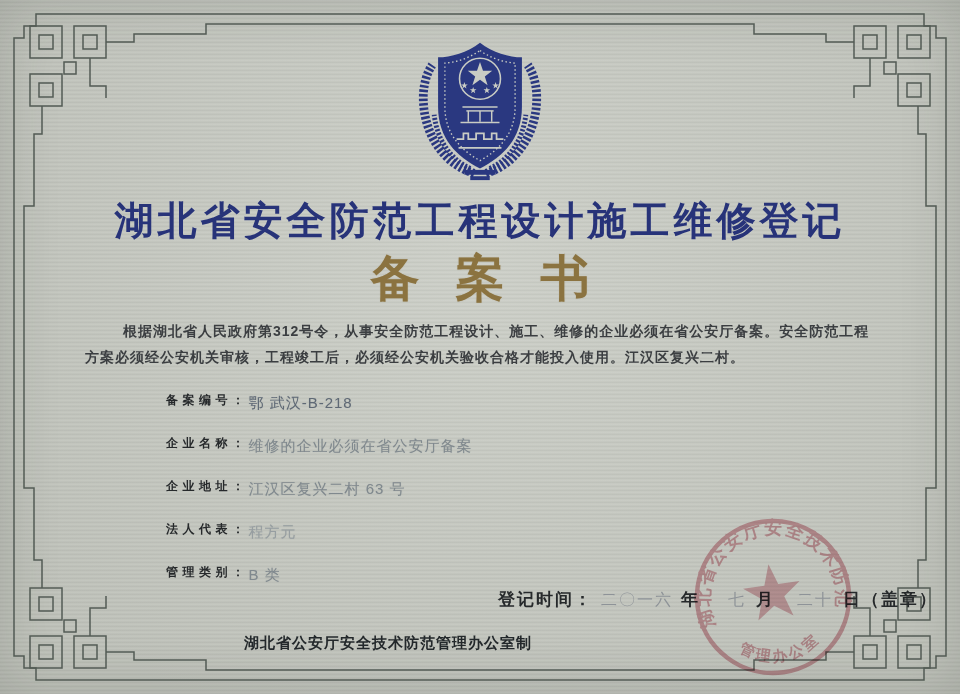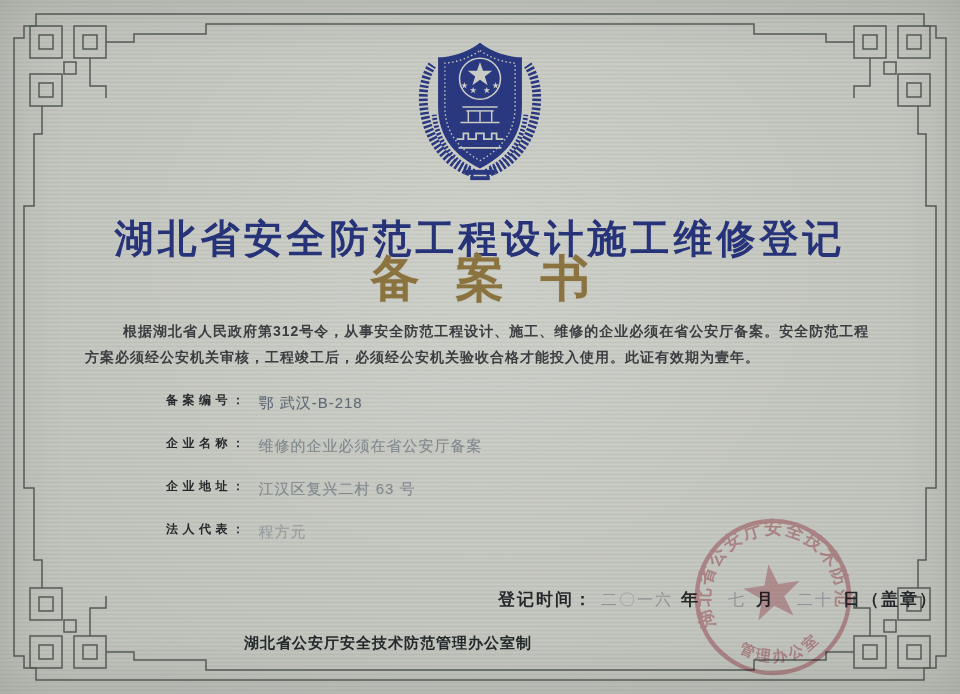--- a/index.html
+++ b/index.html
@@ -15,21 +15,21 @@
       repeating-linear-gradient(180deg, rgba(255,255,255,.05) 0 1px, rgba(0,0,0,.035) 2px 3px, rgba(0,0,0,0) 3px 4px),
       radial-gradient(ellipse at 50% 38%, rgba(255,255,255,.08), rgba(0,0,0,.05) 85%);
     box-shadow:inset 0 0 60px rgba(40,45,40,.18);
   }
   .border-svg,.emblem-svg,.seal-svg{position:absolute;pointer-events:none;}
   .border-svg{left:0;top:0;}
   .emblem-svg{left:402px;top:28px;}
   .seal-svg{left:666px;top:490px;mix-blend-mode:multiply;opacity:.82;z-index:6;}
 
   .title1{
-    position:absolute;left:0;right:0;top:212px;
+    position:absolute;left:0;right:0;top:194px;
     text-align:center;font-weight:bold;font-size:39px;letter-spacing:4px;
     color:#273379;font-family:"Liberation Sans",sans-serif;
   }
   .title2{
     position:absolute;left:0;right:0;top:246px;
     text-align:center;font-weight:bold;font-size:49px;
     letter-spacing:36px;padding-left:36px;
     color:#8b7340;font-family:"DejaVu Serif","Liberation Serif",serif;
     text-shadow:0 0 1px rgba(139,115,64,.4);
   }
@@ -39,21 +39,21 @@
     letter-spacing:1px;line-height:26px;
   }
   .intro-line.indent{text-indent:38px;}
 
   .fields{position:absolute;left:166px;top:392px;}
   .field-row{height:43px;display:flex;align-items:flex-start;white-space:nowrap;}
   .flabel{
     font-size:12px;font-weight:bold;color:#26292b;letter-spacing:4.5px;
   }
   .fvalue{
-    font-size:15px;color:#80898e;margin-left:10px;margin-top:2px;letter-spacing:1px;
+    font-size:15px;color:#80898e;margin-top:2px;letter-spacing:1px;
     text-shadow:0 0 1px rgba(130,138,142,.35);
   }
   .field-row:nth-of-type(1) .fvalue{color:#5f6975;font-size:15px;}
   .field-row:nth-of-type(4) .fvalue{color:#979ea1;}
 
   .regrow{
     position:absolute;left:498px;top:588px;z-index:3;
     display:flex;align-items:baseline;white-space:nowrap;
   }
   .rlabel,.runit{font-size:17px;font-weight:bold;color:#26292b;letter-spacing:2px;}
@@ -143,39 +143,43 @@
       <path d="M56,113 h7 v-6 h5 v6 h8 v-6 h8 v6 h8 v-6 h5 v6 h7"></path>
       <path d="M58,122 H102"></path>
     </g>
   </svg>
 
   <div class="title1">湖北省安全防范工程设计施工维修登记</div>
   <div class="title2">备案书</div>
 
   <div class="intro">
     <div class="intro-line indent">根据湖北省人民政府第312号令，从事安全防范工程设计、施工、维修的企业必须在省公安厅备案。安全防范工程</div>
-    <div class="intro-line">方案必须经公安机关审核，工程竣工后，必须经公安机关验收合格才能投入使用。此证有效期为壹年。</div>
+    <div class="intro-line">方案必须经公安机关审核，工程竣工后，必须经公安机关验收合格才能投入使用。江汉区复兴二村。</div>
   </div>
 
   <div class="fields">
     <div class="field-row">
       <span class="flabel">备案编号：</span>
       <span class="fvalue">鄂 武汉-B-218</span>
     </div>
     <div class="field-row">
       <span class="flabel">企业名称：</span>
       <span class="fvalue">维修的企业必须在省公安厅备案</span>
     </div>
     <div class="field-row">
       <span class="flabel">企业地址：</span>
       <span class="fvalue">江汉区复兴二村 63 号</span>
     </div>
     <div class="field-row">
       <span class="flabel">法人代表：</span>
       <span class="fvalue">程方元</span>
+    </div>
+    <div class="field-row">
+      <span class="flabel">管理类别：</span>
+      <span class="fvalue">B 类</span>
     </div>
   </div>
 
   <div class="regrow">
     <span class="rlabel">登记时间：</span>
     <span class="rvalue rv-year">二〇一六</span>
     <span class="runit ru-year">年</span>
     <span class="rvalue rv-month">七</span>
     <span class="runit ru-month">月</span>
     <span class="rvalue rv-day">二十</span>

